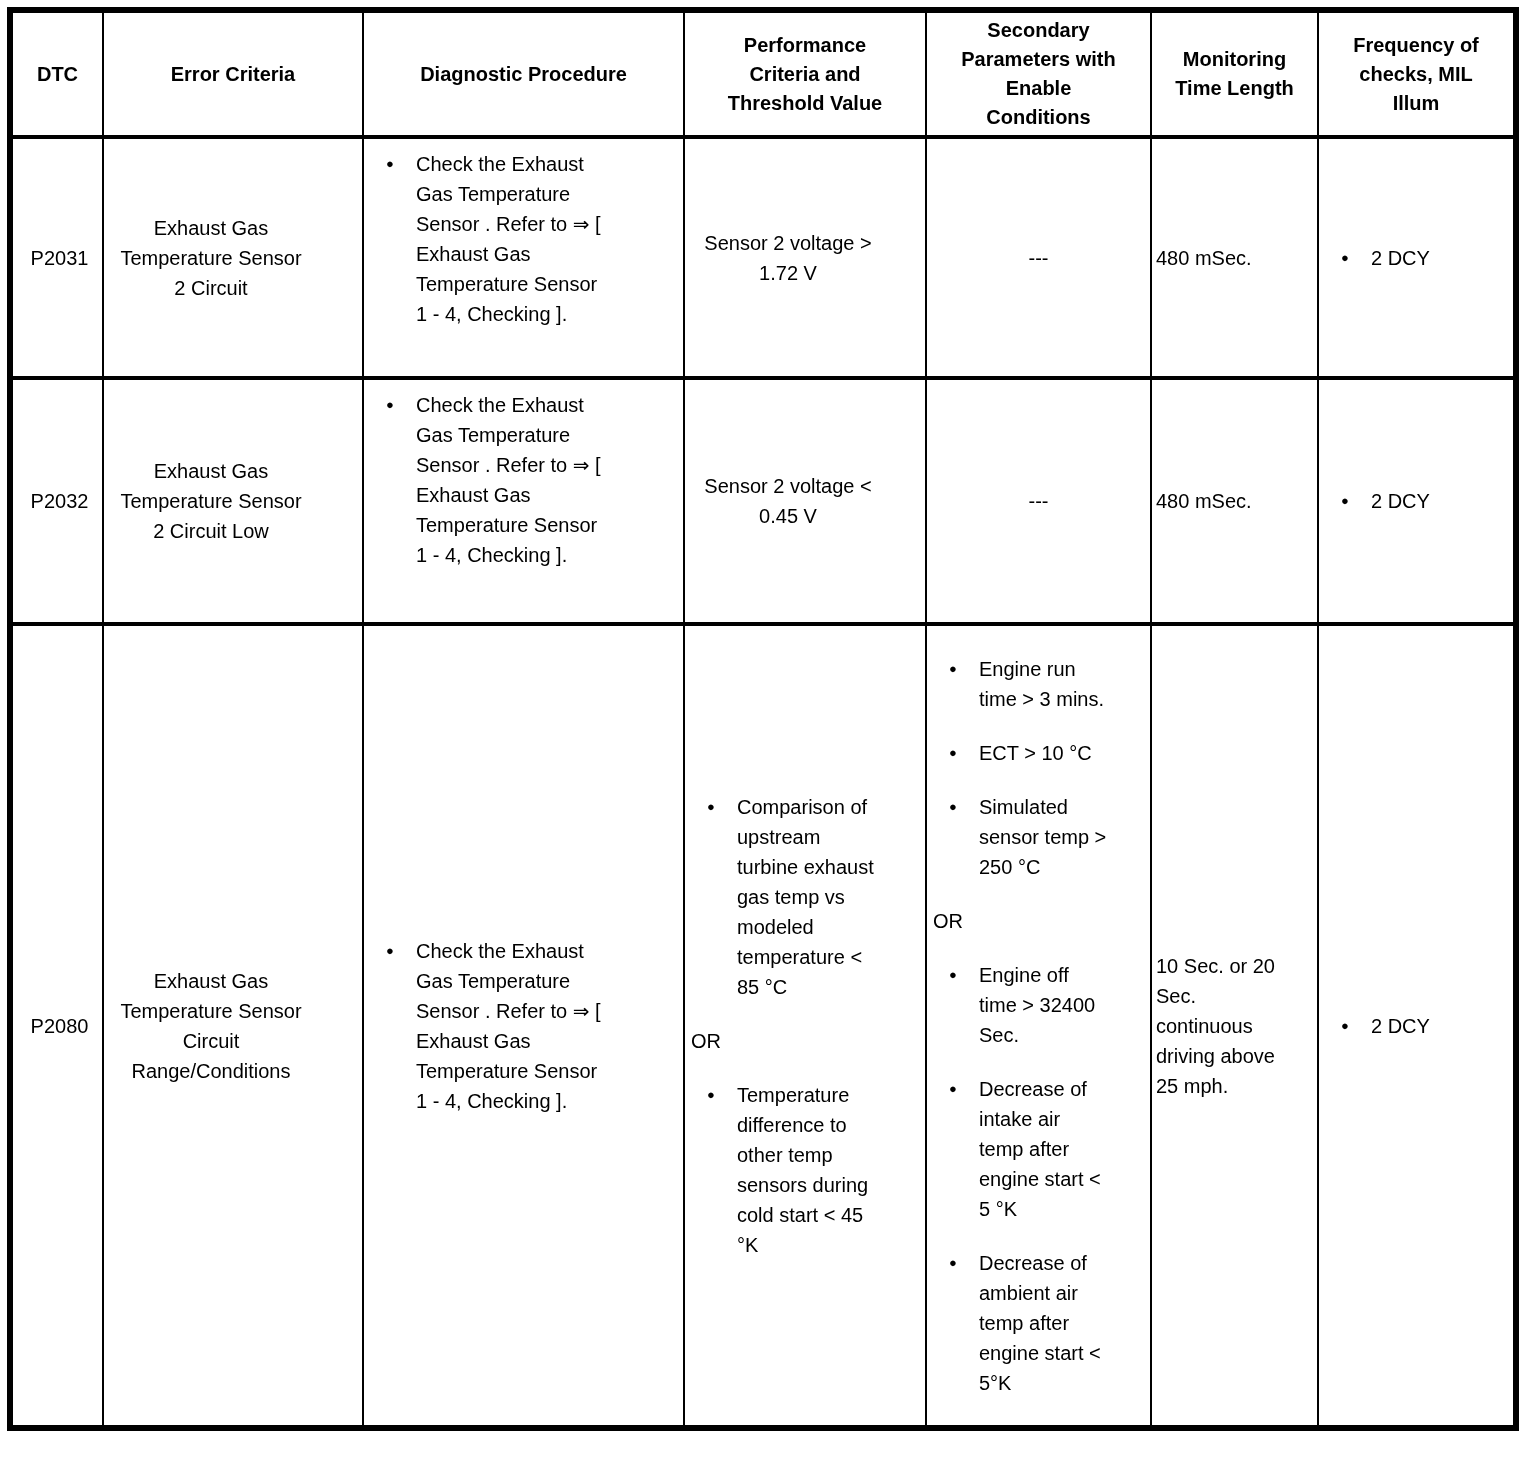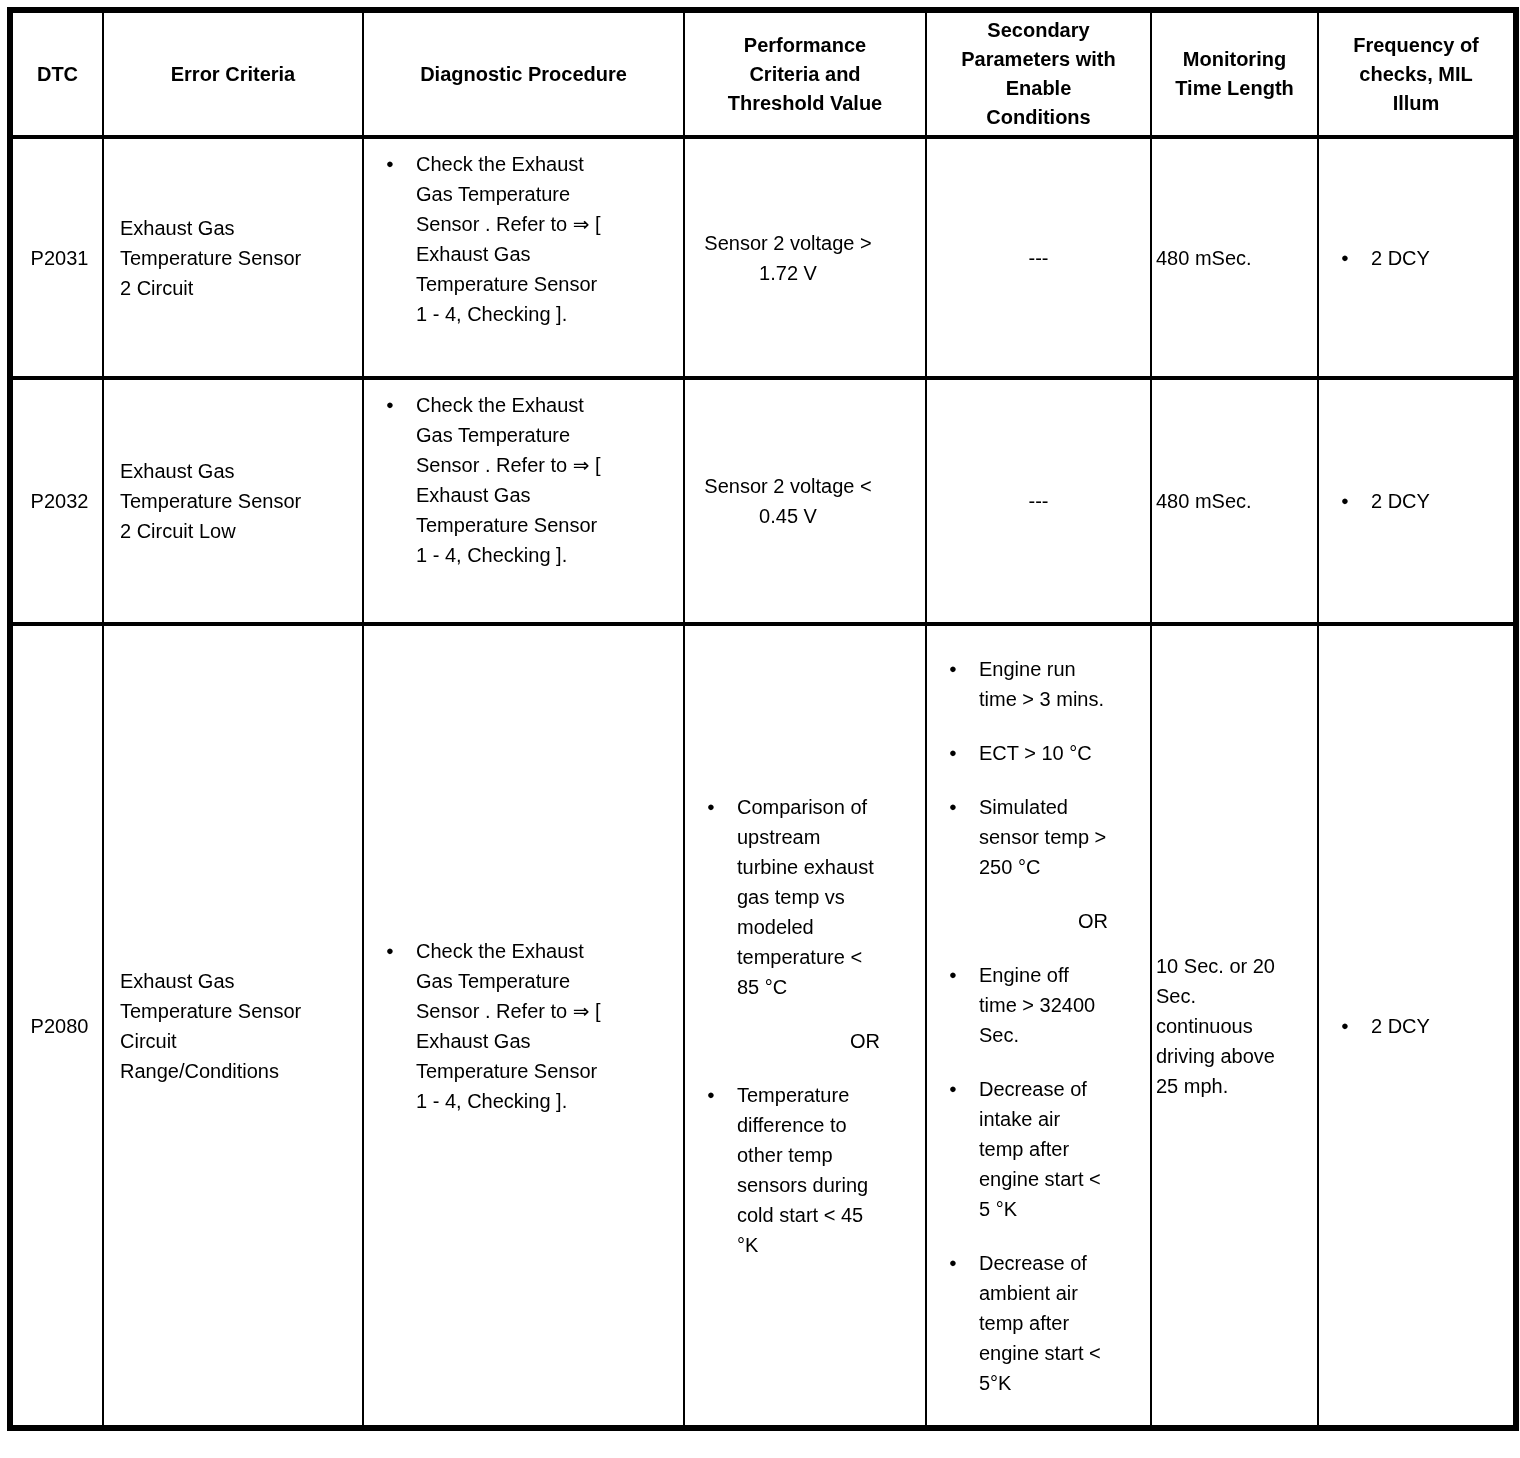--- a/index.html
+++ b/index.html
@@ -47,21 +47,21 @@
     text-align: center;
     line-height: 29px;
     padding: 4px 6px;
   }
   th.h-malf { padding: 0 28px; }
   th.h-sec  { padding: 0 25px; margin-left: 7px; }
   th.h-mon  { padding: 0 18px; }
   th.h-freq { padding: 0 22px; }
 
   td.cell-dtc { padding-left: 10px; text-align: center; }
-  td.cell-msg { padding-left: 16px; padding-right: 60px; }
+  td.cell-msg { padding-left: 16px; padding-right: 60px; text-align: center; }
   td.cell-proc { padding-right: 70px; }
   td.v-top { vertical-align: top; padding-top: 10px; }
   td.cell-malf-text { padding-left: 6px; padding-right: 40px; text-align: center; }
   td.cell-malf-list { padding-right: 45px; }
   td.cell-sec-list  { padding-right: 42px; }
   td.cell-center { text-align: center; }
   td.cell-mon { padding: 4px 30px 4px 4px; }
   td.cell-freq { }
 
   .bullet-item {
@@ -69,21 +69,21 @@
     margin-left: 16px;
     text-align: left;
   }
   .bullet-item .dot {
     flex: 0 0 30px;
     width: 30px;
     font-size: 13px;
     line-height: 30px;
   }
   .bullet-item .btext { flex: 1; }
-  .plain-line { text-align: right; }
+  .plain-line { text-align: left; }
   .cell-list > div + div { margin-top: 24px; }
 </style>
 </head>
 <body>
 
 <table class="dtc-table">
   <colgroup>
     <col class="c-dtc">
       <col class="c-msg">
       <col class="c-proc">

